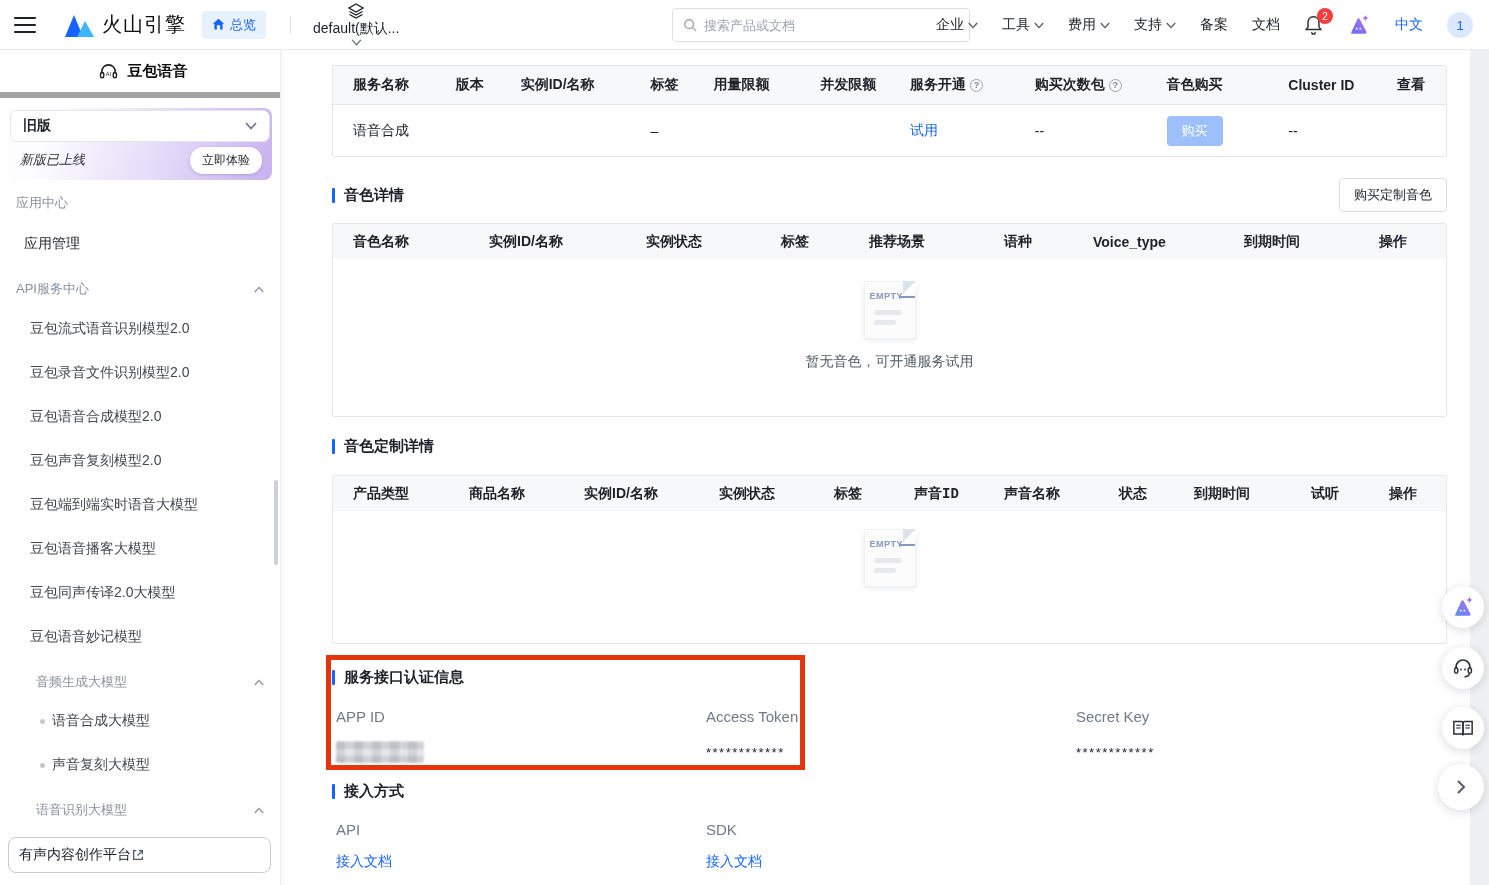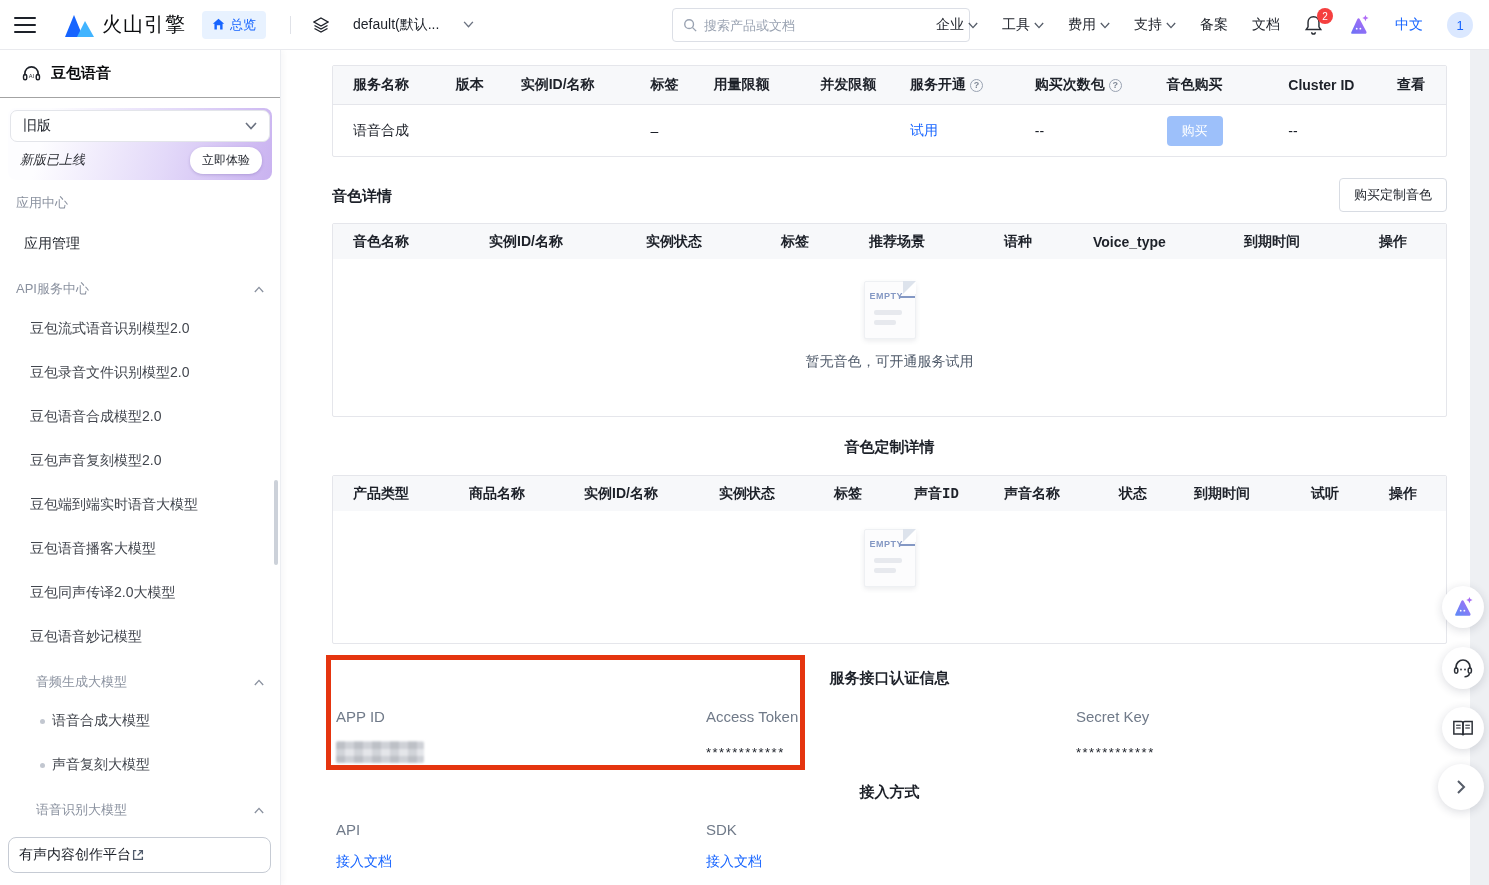--- a/index.html
+++ b/index.html
@@ -8,39 +8,39 @@
   .page { position:relative; width:1489px; height:885px; overflow:hidden; background:#fff; }
 
   
   .topnav { position:absolute; top:0; left:0; right:0; height:50px; background:#fff; border-bottom:1px solid #e9eaee; display:flex; align-items:center; z-index:30; }
   .hamburger { width:22px; height:16px; margin-left:14px; display:flex; flex-direction:column; justify-content:space-between; cursor:pointer; }
   .hamburger span { display:block; height:2px; background:#1d2129; border-radius:1px; }
   .brand { display:flex; align-items:center; margin-left:28px; }
   .brand-name { font-size:20px; font-weight:normal; color:#0c0d0f; margin-left:8px; letter-spacing:1px; }
   .overview-badge { display:flex; align-items:center; gap:5px; background:#e8f2ff; color:#1664ff; border-radius:4px; padding:5px 10px; font-size:13px; margin-left:16px; cursor:pointer; }
   .nav-divider { width:1px; height:18px; background:#e0e2e8; margin:0 22px 0 24px; }
-  .project-sel { display:flex; align-items:center; gap:24px; font-size:14px; color:#1d2129; cursor:pointer; }
+  .project-sel { display:flex; align-items:center; gap:1px; font-size:14px; color:#1d2129; cursor:pointer;flex-direction:column; }
   .search-wrap { position:absolute; left:672px; top:8px; width:298px; height:34px; border:1px solid #dcdfe6; border-radius:4px; display:flex; align-items:center; padding:0 10px; background:#fff; }
   .search-wrap input { border:none; outline:none; flex:1; font-size:13px; margin-left:7px; color:#1d2129; font-family:inherit; }
   .search-wrap input::placeholder { color:#9aa3b2; }
   .nav-right { position:absolute; right:16px; top:0; height:50px; display:flex; align-items:center; gap:24px; }
   .nav-menu { display:flex; align-items:center; gap:4px; font-size:14px; color:#1d2129; cursor:pointer; }
   .nav-link { font-size:14px; color:#1d2129; cursor:pointer; }
   .bell-wrap { position:relative; cursor:pointer; display:flex; }
   .bell-badge { position:absolute; top:-7px; right:-10px; min-width:16px; height:16px; background:#f53f3f; color:#fff; border-radius:8px; font-size:10px; display:flex; align-items:center; justify-content:center; padding:0 4px; }
   .locale { color:#1664ff; font-size:14px; cursor:pointer; }
   .avatar { width:26px; height:26px; border-radius:50%; background:#dbe8ff; color:#1664ff; font-size:13px; display:flex; align-items:center; justify-content:center; cursor:pointer; }
 
   
   .sidebar { position:absolute; top:50px; left:0; width:281px; bottom:0; background:#fff; border-right:1px solid #eceef2; box-shadow:2px 0 6px rgba(31,35,41,0.04); z-index:20; }
-  .sb-header { height:48px; display:flex; align-items:center; padding:0 16px 0 22px; border-bottom:1px solid #a3a3a3; }
+  .sb-header { height:48px; display:flex; align-items:center; padding:0 16px 0 22px; border-bottom:6px solid #a3a3a3;justify-content:center; }
   .sb-title { font-size:15px; font-weight:bold; color:#0c0d0f; margin-left:10px; }
   .sb-banner { margin:10px 8px 0; border-radius:8px; background:linear-gradient(105deg,#fdfdff 15%,#e3d9f9 60%,#c9b2f0 100%); padding:2px; }
   .sb-version { background:#fff; border:1px solid #e3e5ea; border-radius:7px; height:32px; display:flex; align-items:center; justify-content:space-between; padding:0 12px; cursor:pointer; }
-  .sb-version-label { font-size:14px; color:#1d2129; }
+  .sb-version-label { font-size:14px; color:#1d2129;font-weight:bold; }
   .sb-banner-row { height:36px; display:flex; align-items:center; justify-content:space-between; padding:0 8px 0 10px; }
   .sb-banner-text { font-size:13px; font-style:italic; color:#2a2c33; }
   .sb-banner-btn { background:#fff; border:none; border-radius:13px; padding:5px 12px; font-size:12px; color:#1d2129; cursor:pointer; box-shadow:0 1px 3px rgba(80,60,140,0.25); font-family:inherit; }
   .sb-section { font-size:13px; color:#8a919f; padding:0 16px; display:flex; align-items:center; justify-content:space-between; }
   .sb-item { font-size:14px; color:#42464e; padding-left:30px; height:44px; display:flex; align-items:center; cursor:pointer; }
   .sb-item-single { font-size:14px; color:#1d2129; padding-left:24px; cursor:pointer; }
   .sb-subsection { font-size:13px; color:#8a919f; padding:0 16px 0 36px; display:flex; align-items:center; justify-content:space-between; }
   .sb-bullet-item { font-size:14px; color:#42464e; padding-left:52px; height:44px; display:flex; align-items:center; position:relative; cursor:pointer; }
   .sb-bullet-item::before { content:""; position:absolute; left:40px; width:5px; height:5px; border-radius:50%; background:#c2c7d0; }
   .sb-bottom { position:absolute; left:8px; right:9px; bottom:12px; height:36px; background:#fff; border:1px solid #c6cbd4; border-radius:8px; display:flex; align-items:center; justify-content:flex-start; padding:0 12px 0 10px; cursor:pointer; }
@@ -63,21 +63,21 @@
   .t2 .c0{width:136px;} .t2 .c1{width:157px;} .t2 .c2{width:135px;} .t2 .c3{width:88px;} .t2 .c4{width:135px;} .t2 .c5{width:89px;} .t2 .c6{width:151px;} .t2 .c7{width:135px;} .t2 .c8{width:69px;}
   .t3 .thead { height:35px; }
   .t3 .c0{width:116px;} .t3 .c1{width:115px;} .t3 .c2{width:135px;} .t3 .c3{width:115px;} .t3 .c4{width:80px;} .t3 .c5{width:90px;font-family:Liberation Mono, monospace;} .t3 .c6{width:115px;} .t3 .c7{width:75px;} .t3 .c8{width:117px;} .t3 .c9{width:78px;} .t3 .c10{width:59px;}
 
   .help-circle { width:13px; height:13px; border:1px solid #9aa3b2; border-radius:50%; color:#7d8694; font-size:9px; display:inline-flex; align-items:center; justify-content:center; flex:none; }
   .link-blue { color:#1664ff; cursor:pointer; text-decoration:none; }
   .btn-buy { background:#9dc0fa; color:#fff; border:none; border-radius:4px; padding:6px 15px; font-size:13px; cursor:pointer; font-family:inherit; }
   .dash { color:#1d2129; }
 
   .section-row { display:flex; align-items:center; justify-content:space-between; margin-top:23px; height:30px; }
-  .section-title { display:flex; align-items:center; height:16px;flex-direction:column; }
+  .section-title { display:flex; align-items:center; height:16px; }
   .section-title .bar { width:3px; height:15px; background:#1664ff; border-radius:1px; margin-right:9px; }
   .section-title .txt { font-size:15px; font-weight:bold; color:#1d2129; }
   .btn-outline { background:#fff; border:1px solid #d8dce3; border-radius:4px; padding:7px 14px; font-size:13px; color:#1d2129; cursor:pointer; font-family:inherit; }
 
   .empty-body { display:flex; flex-direction:column; align-items:center; }
   .empty-body-2 { height:157px; padding-top:22px; }
   .empty-body-3 { height:132px; padding-top:18px; }
   .empty-doc { position:relative; width:52px; height:58px; background:#fcfcfd; border:1px solid #eef0f3; border-radius:2px; box-shadow:0 2px 5px rgba(60,70,90,0.10); }
   .empty-doc .fold { position:absolute; top:-1px; right:-1px; width:0; height:0; border-top:13px solid #fff; border-left:13px solid #dde3ec; transform:rotate(90deg); }
   .empty-doc .etxt { position:absolute; top:9px; left:5px; font-size:9px; font-weight:bold; color:#8498c4; letter-spacing:0.5px; }

